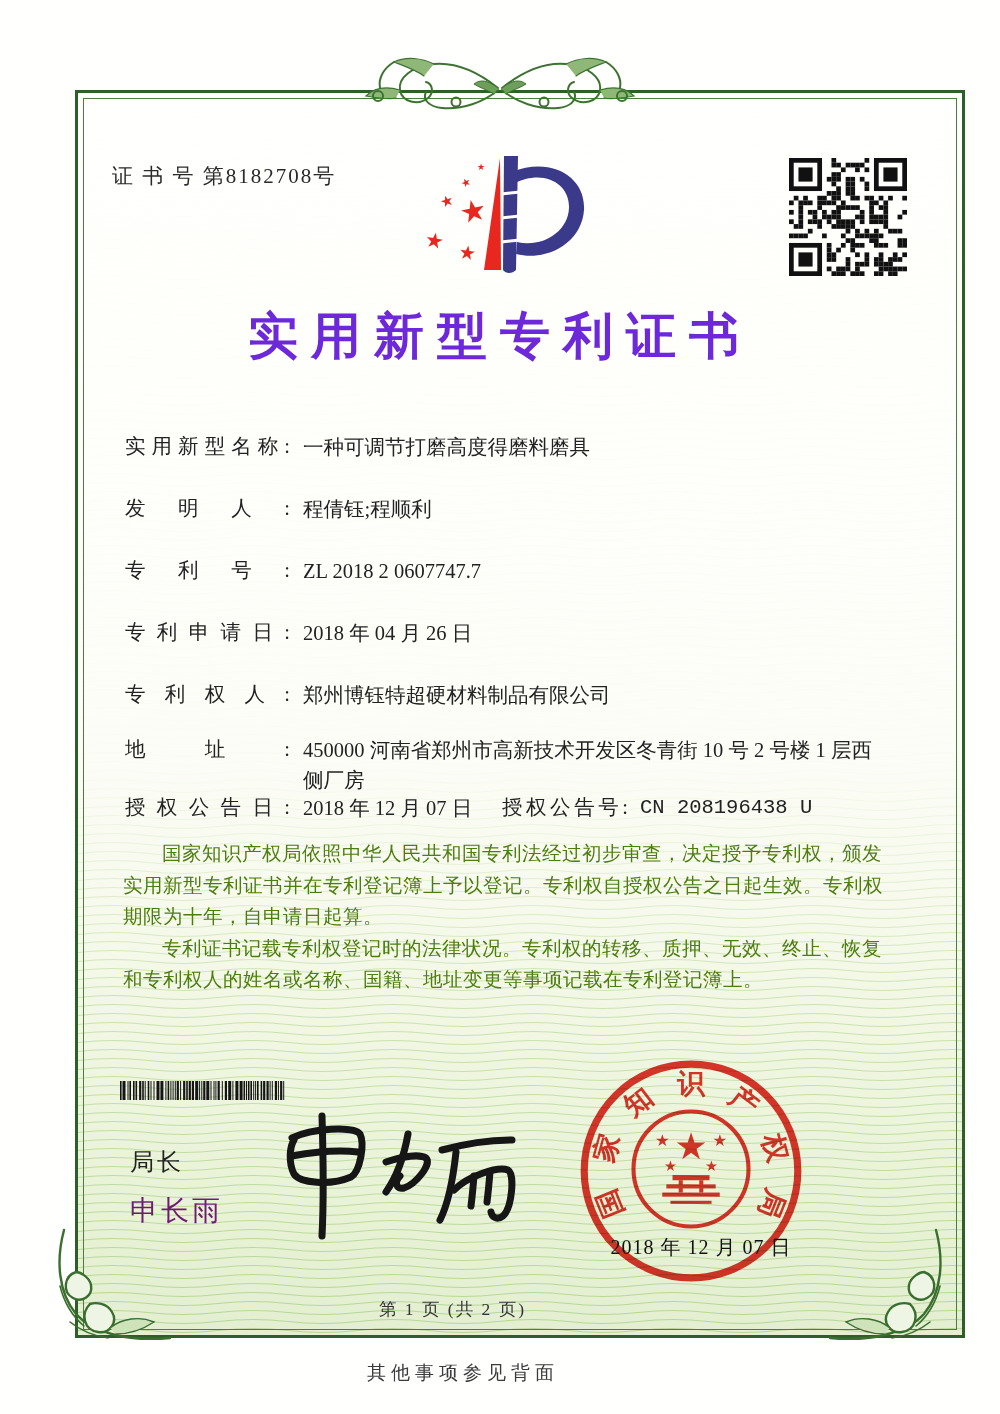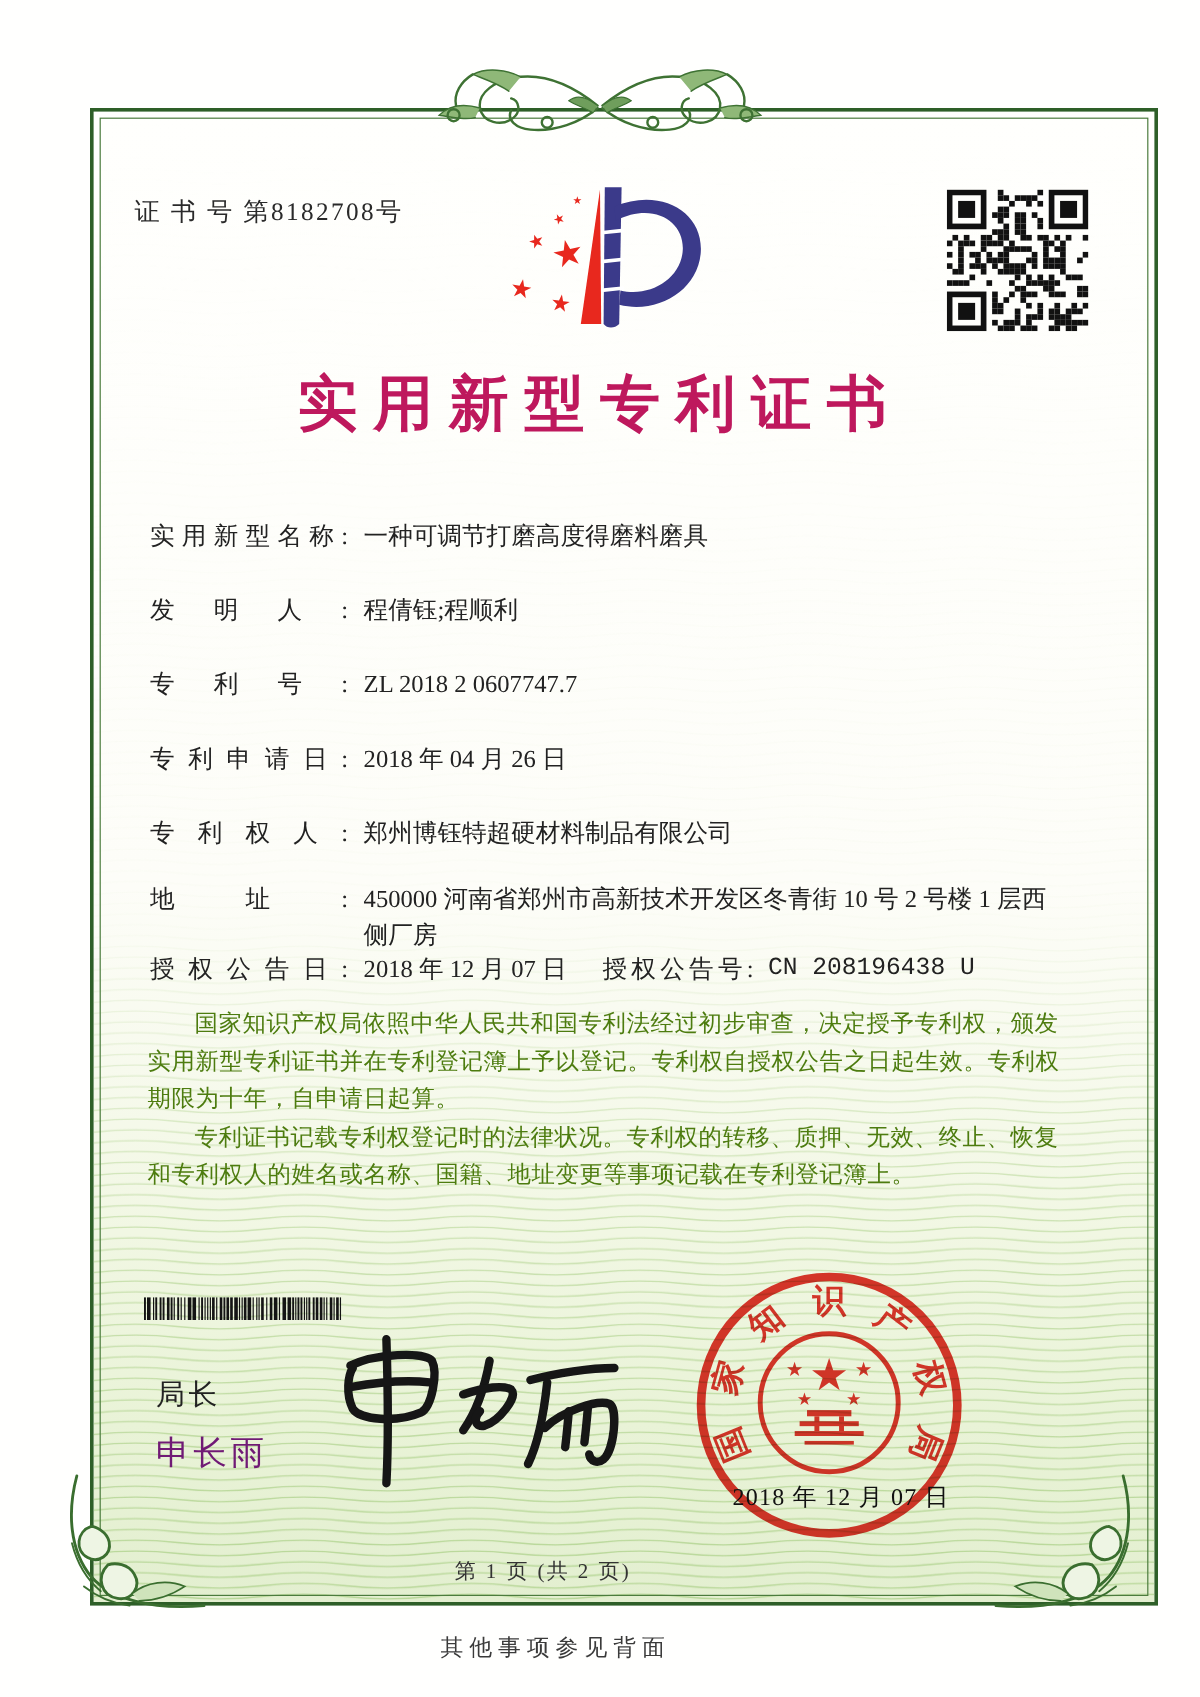--- a/index.html
+++ b/index.html
@@ -17,21 +17,21 @@
   .top-ornament { position:absolute; left:338px; top:52px; width:324px; height:72px; }
   .corner-ornament { position:absolute; width:132px; height:128px; }
   .corner-bl { left:50px; top:1226px; }
   .corner-br { left:818px; top:1226px; transform:scaleX(-1); }
 
   
   .cert-no { position:absolute; left:112px; top:162px; font-size:21px; letter-spacing:2px; color:#2a2a2a; }
   .logo { position:absolute; left:400px; top:146px; width:210px; height:152px; }
   .qr { position:absolute; left:789px; top:158px; width:118px; height:118px; }
   .title { position:absolute; left:0; top:303px; width:1000px; text-align:center;
-           font-size:50px; font-weight:bold; letter-spacing:13px; color:#be185d; }
+           font-size:50px; font-weight:bold; letter-spacing:13px; color:#6d28d9; }
   .row { position:absolute; left:125px; font-size:20.5px; color:#222; }
   .row-label { display:inline-block; width:165px; text-align:justify; text-align-last:justify;
                vertical-align:top; letter-spacing:0; }
   .row-value { display:inline-block; margin-left:13px; max-width:580px; line-height:30px; vertical-align:top; }
   .grant-label2 { display:inline-block; width:126px; text-align:justify; text-align-last:justify; vertical-align:top; }
   .grant-pair2 { position:absolute; left:377px; top:0; white-space:nowrap; }
   .grant-pair2 .row-value { margin-left:12px;font-family:Liberation Mono, monospace; }
 
   
   .body-text { position:absolute; left:123px; top:838px; width:766px; font-size:19.5px;

